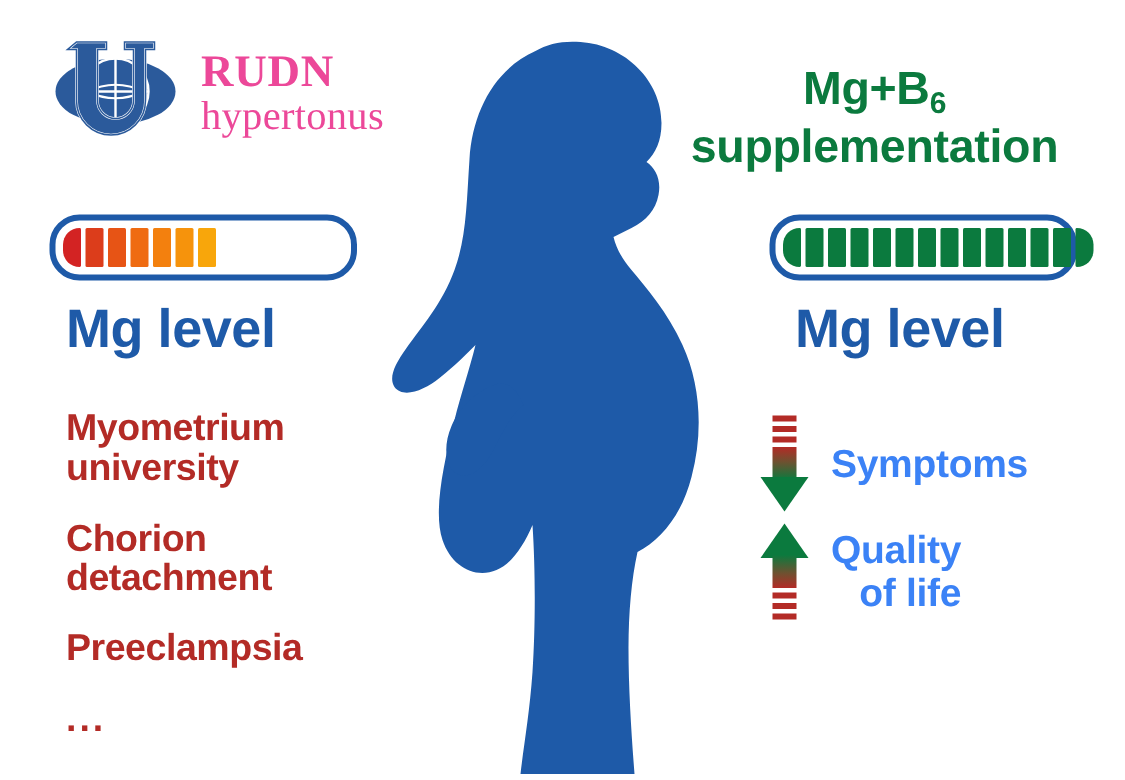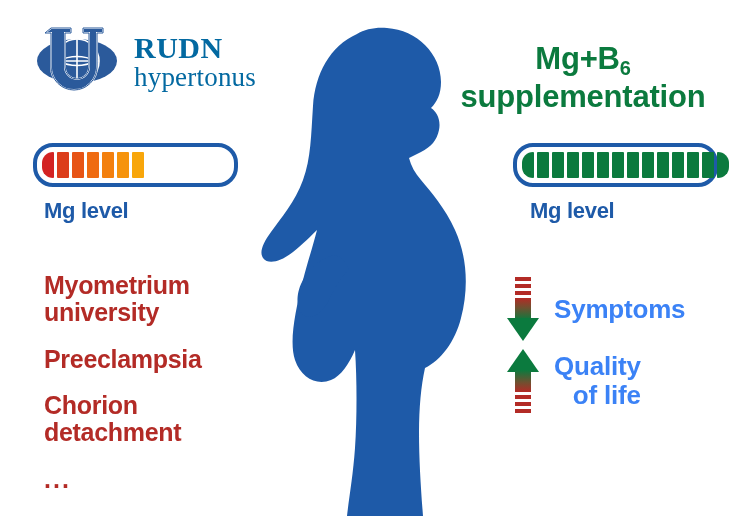--- a/index.html
+++ b/index.html
@@ -22,21 +22,21 @@
   .logo-block {
     position: absolute;
     left: 34px;
     top: 22px;
     display: flex;
     align-items: center;
     gap: 14px;
   }
   .logo-mark { width: 86px; height: 80px; display: block; }
   .logo-text {
-    color: #0369a1;
+    color: #ec4899;
     font-family: "Liberation Serif", serif;
     line-height: 1.02;
   }
   .logo-text .l1 {
     display: block;
     font-size: 30px;
     font-weight: bold;
     letter-spacing: 0.5px;
   }
   .logo-text .l2 {
@@ -87,21 +87,21 @@
   }
   .battery.right .cell:last-child {
     border-top-right-radius: 12px;
     border-bottom-right-radius: 12px;
   }
 
   
   .mg-label {
     position: absolute;
     color: #1E5AA8;
-    font-size: 22px;
+    font-size: 36px;
     font-weight: bold;
     letter-spacing: -0.3px;
   }
   .mg-label.left  { left: 44px;  top: 198px; }
   .mg-label.right { left: 530px; top: 198px; }
 
   
   .symptom-list {
     position: absolute;
     left: 44px;
@@ -200,22 +200,22 @@
     <span class="cell" style="background:#0B7A3E"></span>
     <span class="cell" style="background:#0B7A3E"></span>
     <span class="cell" style="background:#0B7A3E"></span>
     <span class="cell" style="background:#0B7A3E"></span>
     <span class="cell" style="background:#0B7A3E"></span>
   </div>
   <div class="mg-label right">Mg level</div>
 
   <div class="symptom-list">
     <div class="symptom">Myometrium university</div>
+    <div class="symptom">Chorion detachment</div>
     <div class="symptom">Preeclampsia</div>
-    <div class="symptom">Chorion detachment</div>
     <div class="symptom dots">...</div>
   </div>
 
   <div class="outcome down">
     <svg class="arrow-icon" viewBox="0 0 34 66">
       <defs>
         <linearGradient id="gdown" x1="0" y1="0" x2="0" y2="1">
           <stop offset="0%" stop-color="#B32B26"></stop>
           <stop offset="45%" stop-color="#6E5130"></stop>
           <stop offset="100%" stop-color="#0B7A3E"></stop>

